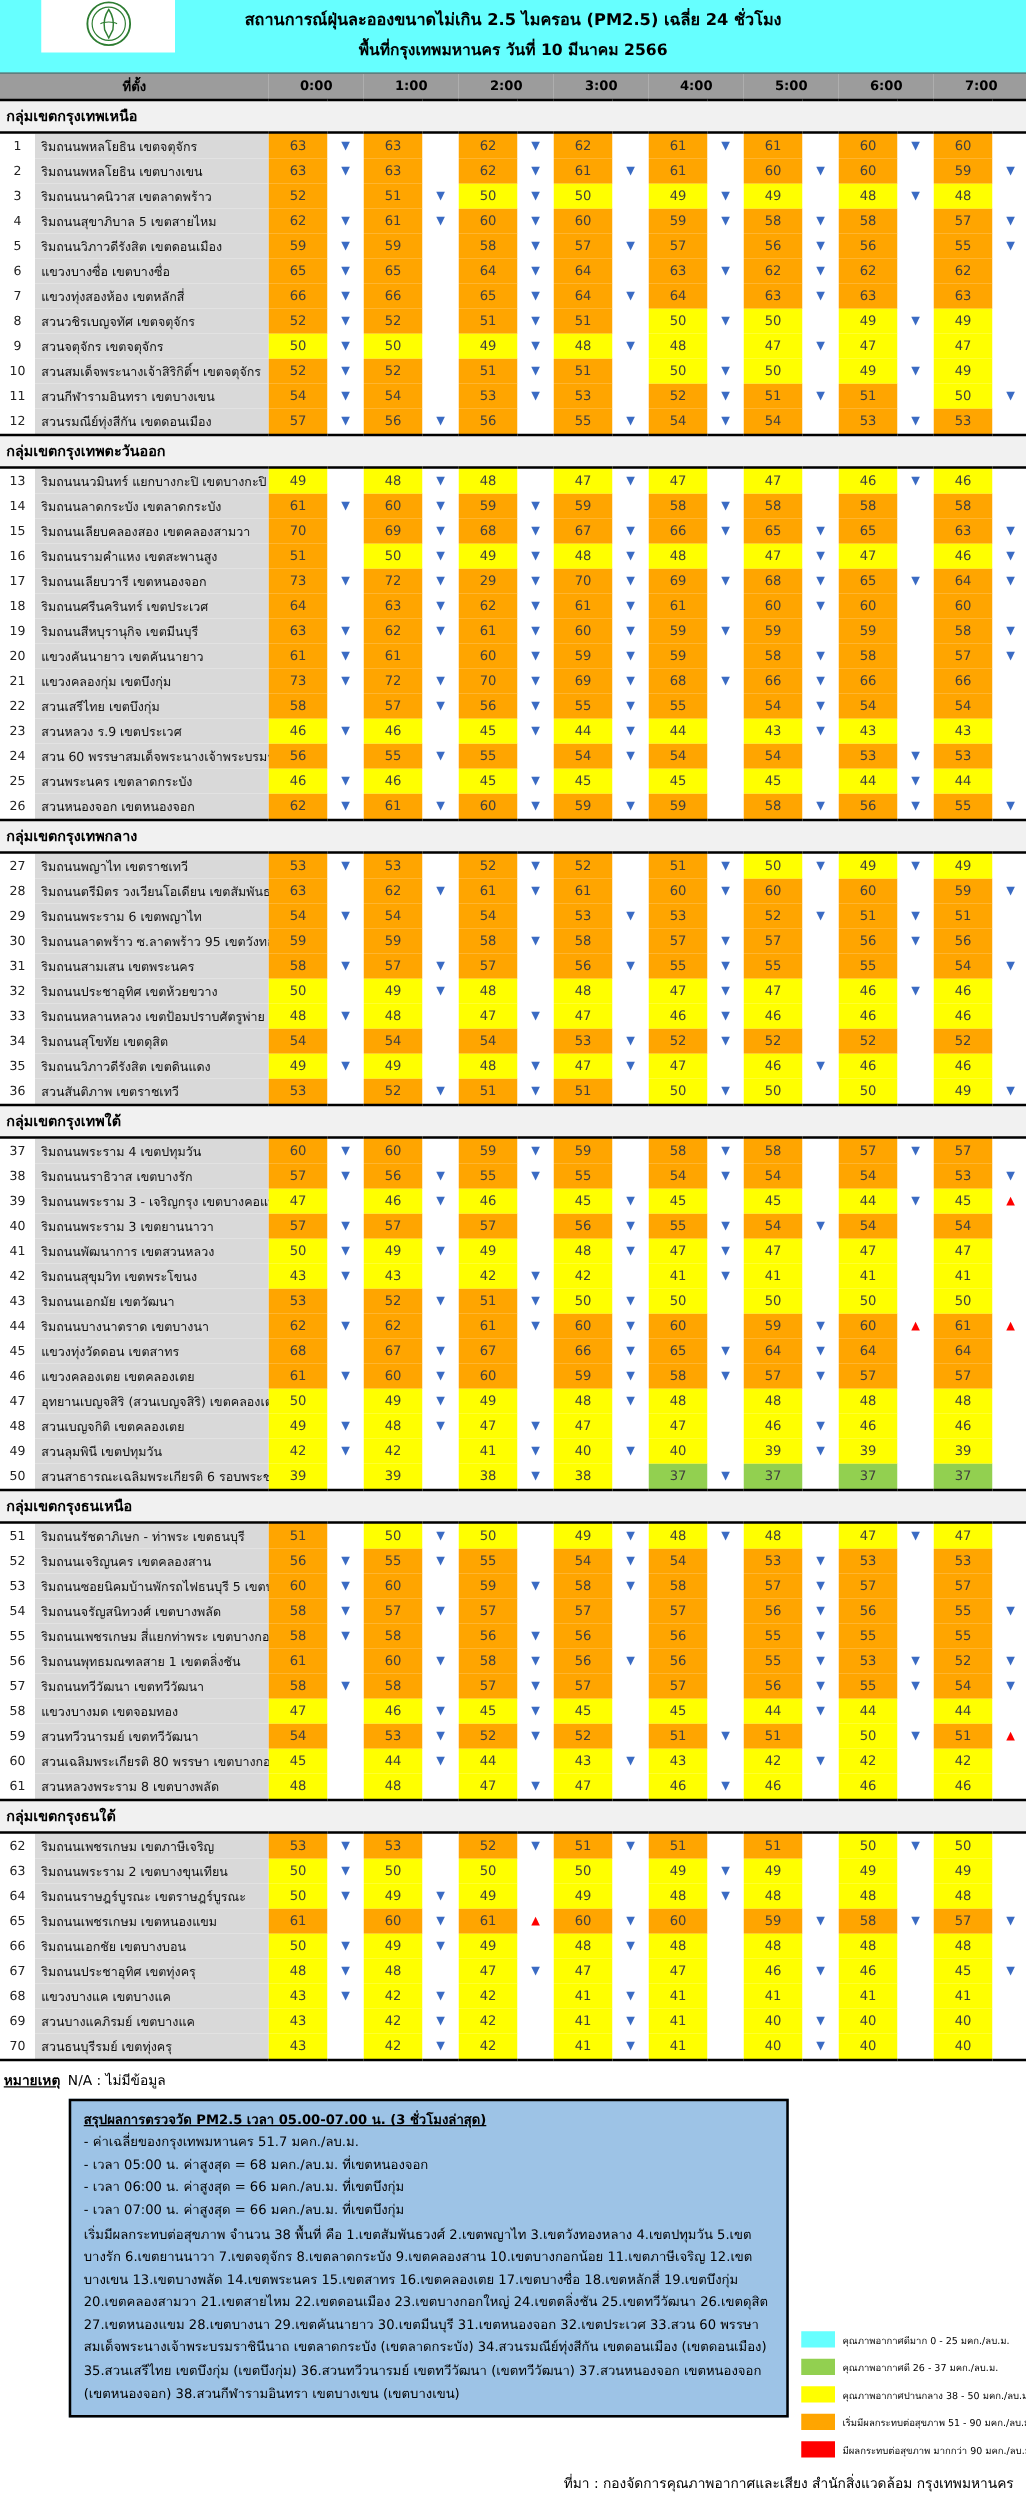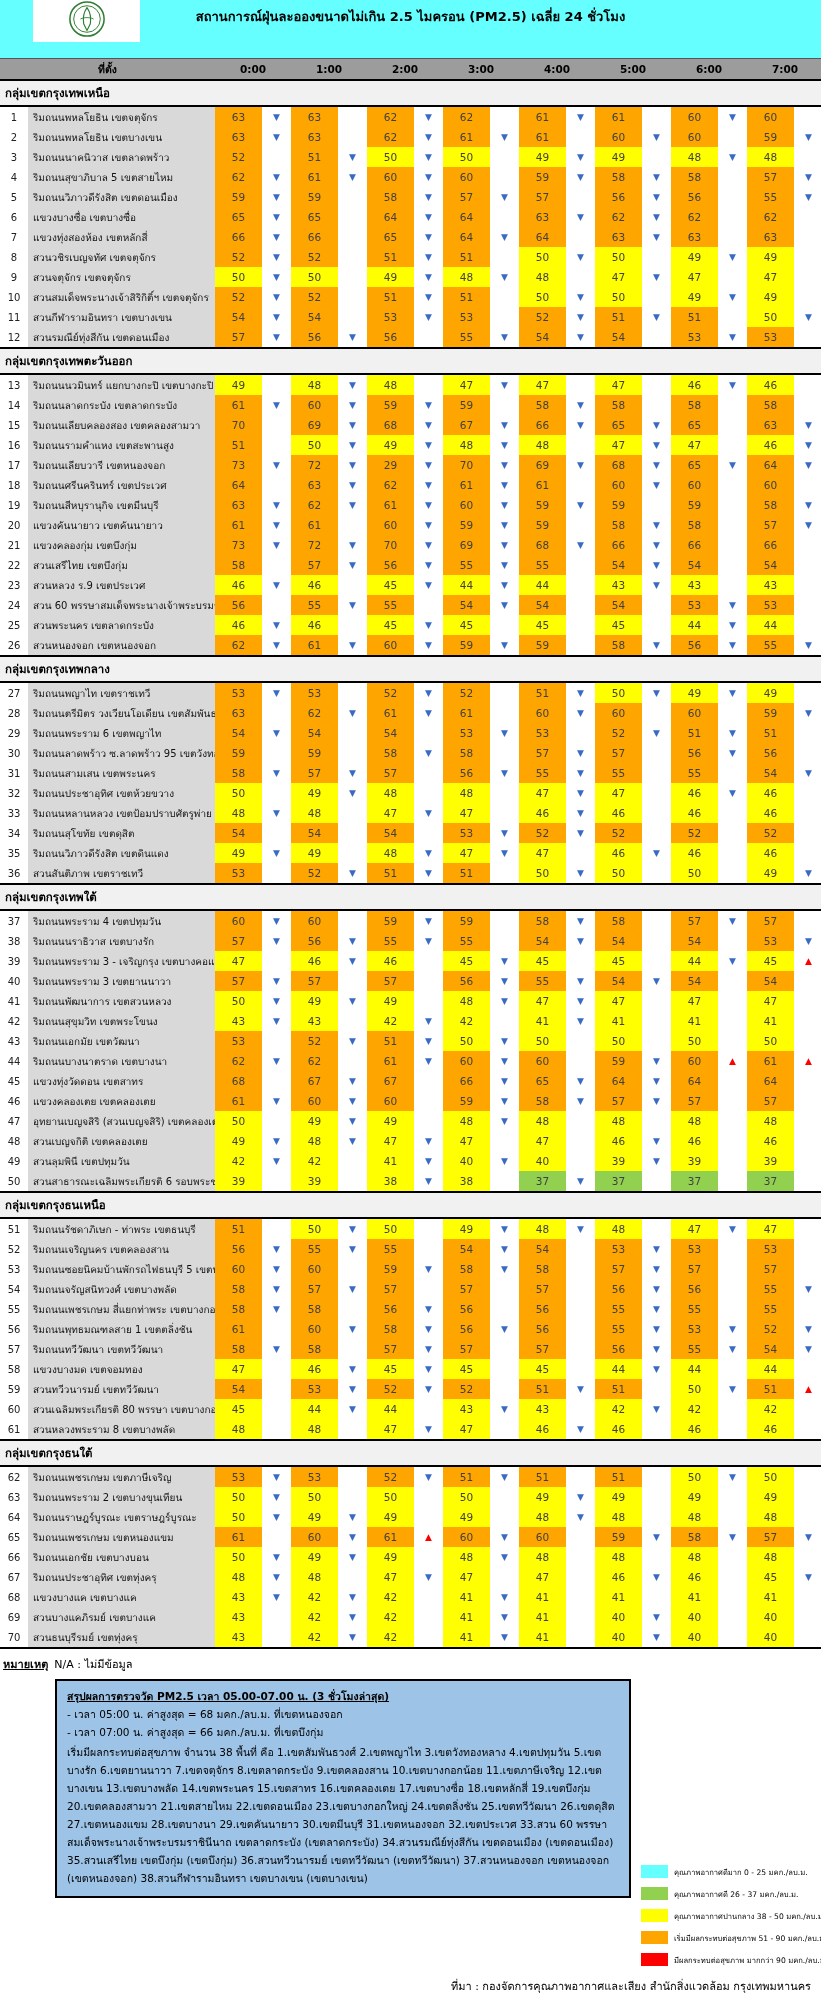--- a/index.html
+++ b/index.html
@@ -43,20 +43,21 @@
         <svg width="38" height="38" viewBox="0 0 40 40">
           <circle cx="20" cy="20" r="18" fill="#ffffff" stroke="#2e7d32" stroke-width="1.6"></circle>
           <circle cx="20" cy="20" r="14" fill="none" stroke="#2e7d32" stroke-width="1"></circle>
           <path d="M20 8 C16.5 13 15.5 19 16.5 25 L20 32 L23.5 25 C24.5 19 23.5 13 20 8 Z" fill="none" stroke="#2e7d32" stroke-width="1.2"></path>
           <path d="M13 20 C16 18 24 18 27 20" fill="none" stroke="#2e7d32" stroke-width="0.9"></path>
         </svg>
       </span>
     </div>
     <div class="titles">
       <div class="title1">สถานการณ์ฝุ่นละอองขนาดไม่เกิน 2.5 ไมครอน (PM2.5) เฉลี่ย 24 ชั่วโมง</div>
+      <div class="title2">พื้นที่กรุงเทพมหานคร วันที่ 10 มีนาคม 2566</div>
     </div>
   </div>
 
   <table class="grid">
     <colgroup id="cols">
         <col style="width: 28px;">
         <col style="width: 187px;">
         <col style="width: 47px;">
         <col style="width: 29px;">
         <col style="width: 47px;">
@@ -1510,21 +1511,23 @@
   </table>
 
   <div class="note-line">
     <span class="note-label">หมายเหตุ</span><span>N/A : ไม่มีข้อมูล</span>
   </div>
 
   <div class="footer-row">
     <div class="summary-box">
       <div class="summary-title">สรุปผลการตรวจวัด PM2.5 เวลา 05.00-07.00 น. (3 ชั่วโมงล่าสุด)</div>
       <div id="summary-lines">
+          <div class="summary-line">- ค่าเฉลี่ยของกรุงเทพมหานคร 51.7 มคก./ลบ.ม.</div>
           <div class="summary-line">- เวลา 05:00 น. ค่าสูงสุด = 68 มคก./ลบ.ม. ที่เขตหนองจอก</div>
+          <div class="summary-line">- เวลา 06:00 น. ค่าสูงสุด = 66 มคก./ลบ.ม. ที่เขตบึงกุ่ม</div>
           <div class="summary-line">- เวลา 07:00 น. ค่าสูงสุด = 66 มคก./ลบ.ม. ที่เขตบึงกุ่ม</div>
         </div>
       <div class="summary-paragraph">เริ่มมีผลกระทบต่อสุขภาพ จำนวน 38 พื้นที่ คือ 1.เขตสัมพันธวงศ์ 2.เขตพญาไท 3.เขตวังทองหลาง 4.เขตปทุมวัน 5.เขตบางรัก 6.เขตยานนาวา 7.เขตจตุจักร 8.เขตลาดกระบัง 9.เขตคลองสาน 10.เขตบางกอกน้อย 11.เขตภาษีเจริญ 12.เขตบางเขน 13.เขตบางพลัด 14.เขตพระนคร 15.เขตสาทร 16.เขตคลองเตย 17.เขตบางซื่อ 18.เขตหลักสี่ 19.เขตบึงกุ่ม 20.เขตคลองสามวา 21.เขตสายไหม 22.เขตดอนเมือง 23.เขตบางกอกใหญ่ 24.เขตตลิ่งชัน 25.เขตทวีวัฒนา 26.เขตดุสิต 27.เขตหนองแขม 28.เขตบางนา 29.เขตคันนายาว 30.เขตมีนบุรี 31.เขตหนองจอก 32.เขตประเวศ 33.สวน 60 พรรษาสมเด็จพระนางเจ้าพระบรมราชินีนาถ เขตลาดกระบัง (เขตลาดกระบัง) 34.สวนรมณีย์ทุ่งสีกัน เขตดอนเมือง (เขตดอนเมือง) 35.สวนเสรีไทย เขตบึงกุ่ม (เขตบึงกุ่ม) 36.สวนทวีวนารมย์ เขตทวีวัฒนา (เขตทวีวัฒนา) 37.สวนหนองจอก เขตหนองจอก (เขตหนองจอก) 38.สวนกีฬารามอินทรา เขตบางเขน (เขตบางเขน)</div>
     </div>
     <div class="legend" id="legend">
         <div class="legend-item">
           <span class="legend-swatch" style="background: rgb(102, 255, 255);"></span>
           <span class="legend-label">คุณภาพอากาศดีมาก 0 - 25 มคก./ลบ.ม.</span>
         </div>
         <div class="legend-item">

